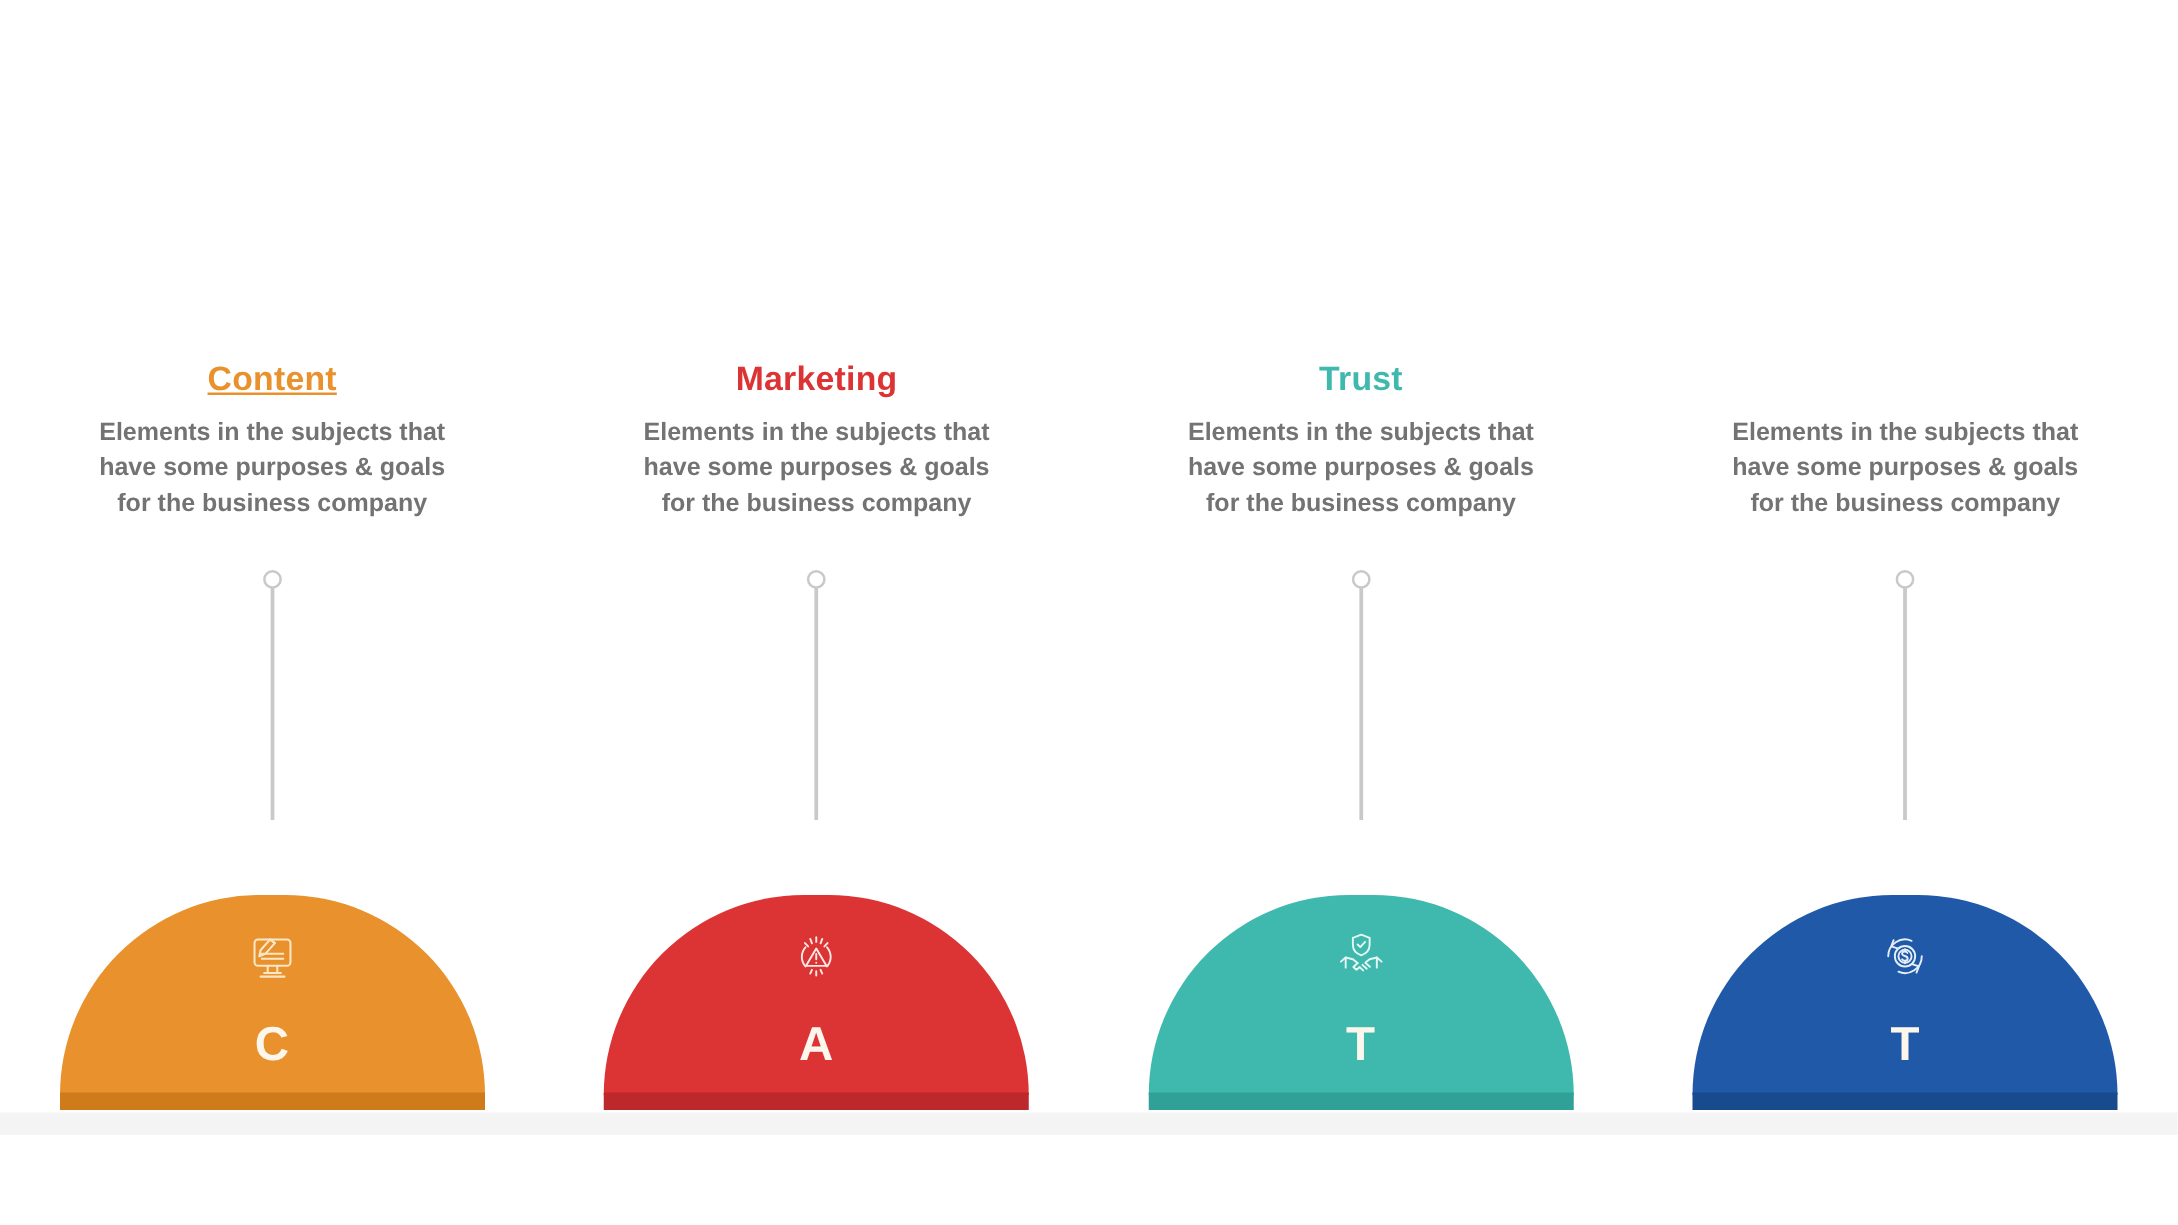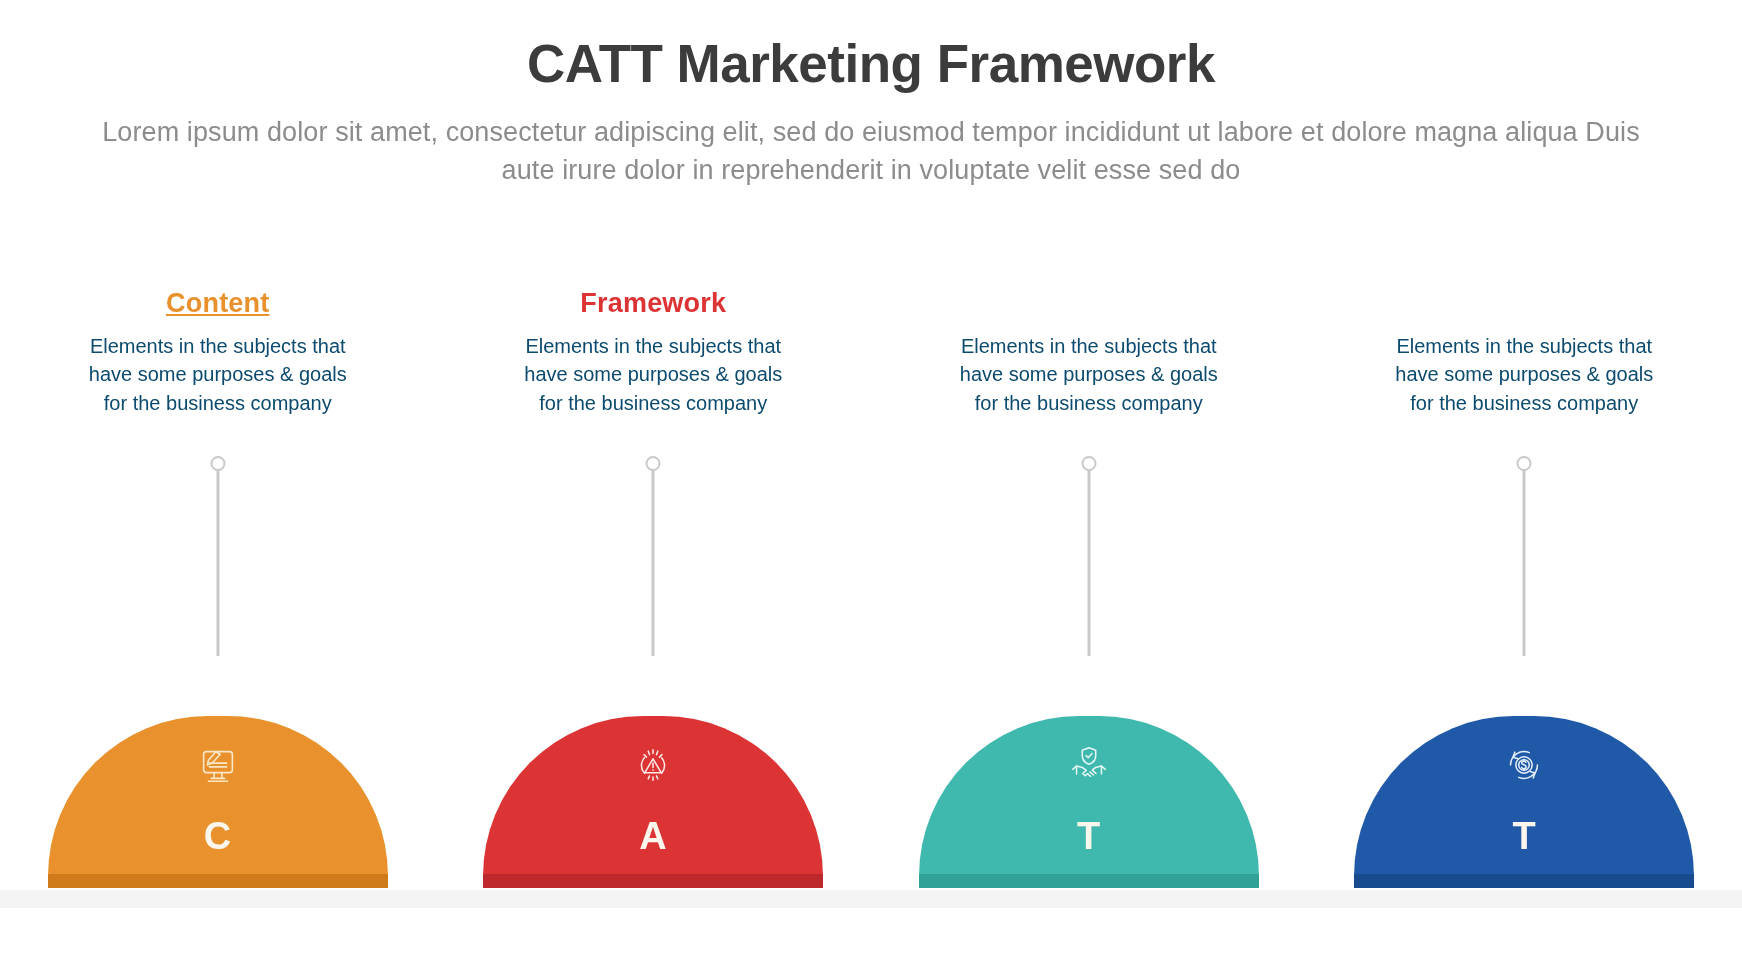--- a/index.html
+++ b/index.html
@@ -73,22 +73,22 @@
     letter-spacing: 0.2px;
   }
   .col-desc {
     position: absolute;
     top: 44px;
     left: 50%;
     transform: translateX(-50%);
     width: 310px;
     text-align: center;
     font-size: 20px;
-    font-weight: 400;
-    color: #0c4a6e;
+    font-weight: 700;
+    color: #737373;
     line-height: 1.42;
     white-space: pre-line;
   }
 
   
   .connector {
     position: absolute;
     top: 168px;
     left: 50%;
     transform: translateX(-50%);
@@ -174,24 +174,20 @@
     width: 1742px;
     height: 18px;
     background: #f4f4f4;
   }
 </style>
 </head>
 <body>
 
 <div class="canvas">
 
-  <div class="header">
-    <h1 class="main-title">CATT Marketing Framework</h1>
-    <p class="subtitle">Lorem ipsum dolor sit amet, consectetur adipiscing elit, sed do eiusmod tempor incididunt ut labore et dolore magna aliqua Duis aute irure dolor in reprehenderit in voluptate velit esse sed do</p>
-  </div>
 
   <div class="columns">
 
     <div class="column">
       <div class="col-title" style="color: rgb(232, 145, 45); text-decoration: underline;">Content</div>
       <div class="col-desc">Elements in the subjects that
 have  some purposes &amp; goals
 for the  business company</div>
       <div class="connector">
         <div class="dot"></div>
@@ -208,21 +204,21 @@
             <path d="M15 22h18M15 26h18"></path>
             <path d="M14 19l8-9 4 3-8 9-5 2z"></path>
             <path d="M22 10l4 3"></path>
           </svg>
         </div>
         <div class="dome-letter">C</div>
       </div>
     </div>
 
     <div class="column">
-      <div class="col-title" style="color: rgb(220, 51, 52);">Framework</div>
+      <div class="col-title" style="color: rgb(220, 51, 52);">Marketing</div>
       <div class="col-desc">Elements in the subjects that
 have  some purposes &amp; goals
 for the  business company</div>
       <div class="connector">
         <div class="dot"></div>
         <div class="stem"></div>
       </div>
       <div class="dome-wrap">
         <div class="dome" style="background:#dc3334"></div>
         <div class="dome-base" style="background:#bd282c"></div>
@@ -233,20 +229,21 @@
             <path d="M15 16.5a12 12 0 0 0 0 16M33 16.5a12 12 0 0 1 0 16"></path>
             <path d="M24 8v4M19 9.5l1.4 3.7M29 9.5l-1.4 3.7M14.6 13l2.6 2.8M33.4 13l-2.6 2.8"></path>
             <path d="M24 40v-3.5M19 38.5l1.4-3.2M29 38.5l-1.4-3.2"></path>
           </svg>
         </div>
         <div class="dome-letter">A</div>
       </div>
     </div>
 
     <div class="column">
+      <div class="col-title" style="color: rgb(63, 185, 173);">Trust</div>
       <div class="col-desc">Elements in the subjects that
 have  some purposes &amp; goals
 for the  business company</div>
       <div class="connector">
         <div class="dot"></div>
         <div class="stem"></div>
       </div>
       <div class="dome-wrap">
         <div class="dome" style="background:#3fb9ad"></div>
         <div class="dome-base" style="background:#30a197"></div>

